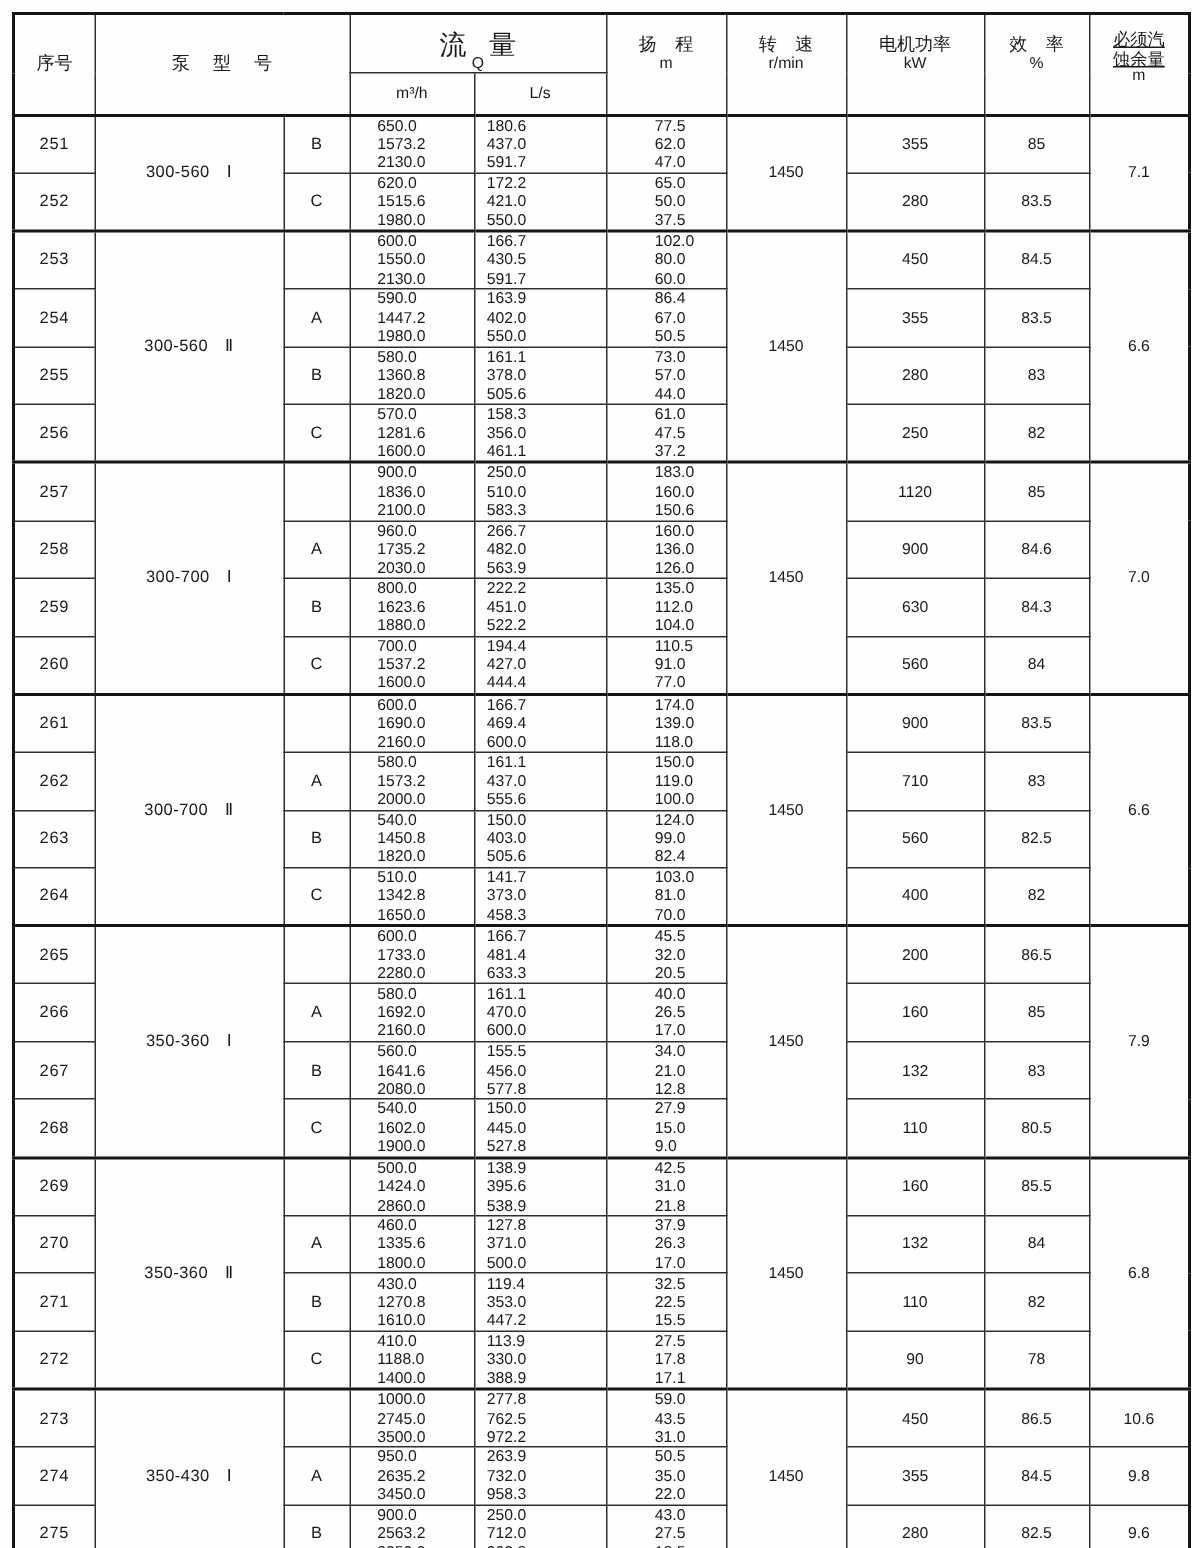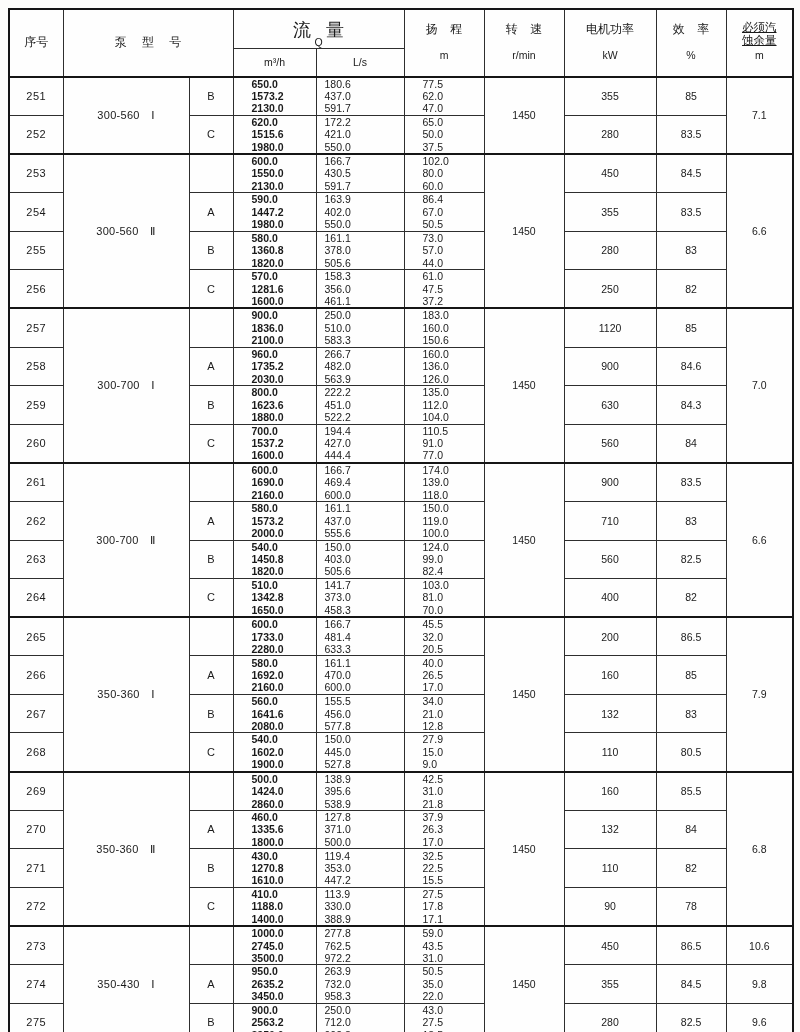--- a/index.html
+++ b/index.html
@@ -28,37 +28,37 @@
   
   thead tr.hr1 { height: 26px; }
   thead tr.hr2 { height: 28px; }
   .spec th { text-align: center; font-size: 12px; line-height: 13px; }
   th.hser { font-size: 12px; }
   th.hmodel { word-spacing: 12px; margin-top: 32px; }
   th.hflow .fl { font-size: 18px; line-height: 13px; margin-top: 14px; word-spacing: 10px; }
   th.hflow .q  { font-size: 10.5px; line-height: 11px; }
   th.h2 .wrap {
     height: 52px; display: flex; flex-direction: column;
-    justify-content: space-between; align-items: center;
+    justify-content: flex-start; align-items: center;
   }
   th.h2 .lab { margin-top: 6px; word-spacing: 9px; }
   th.h2 .unit { margin-bottom: 7px; font-size: 10.5px; }
   th.h2 .npsh-lines { margin-top: 4px; line-height: 13.5px; font-size: 11.5px; text-decoration: underline; }
   th.hunit { font-size: 10.5px; }
   
   tbody tr { height: 38.5px; }
   tbody td { font-size: 10.5px; line-height: 12.4px; }
   td.c { text-align: center; }
   td.no { font-size: 11px; letter-spacing: 0.5px; }
   td.model { font-size: 11px; word-spacing: 8px; letter-spacing: 0.3px; }
   td.variant { font-size: 11px; }
   td.num { text-align: left; }
-  td.m3h  { padding-left: 18px; font-weight: bold; }
+  td.m3h  { padding-left: 18px; }
   td.ls   { padding-left: 8px; }
-  td.head { padding-left: 18px; }
+  td.head { padding-left: 32px; }
   
   tbody tr.g > td { border-top: 2px solid #151515; }
   thead tr.hr2 th, thead th[rowspan] { border-bottom: 2px solid #151515; }
 </style>
 </head>
 <body>
 
 <div class="sheet">
   <table class="spec">
     <colgroup>

